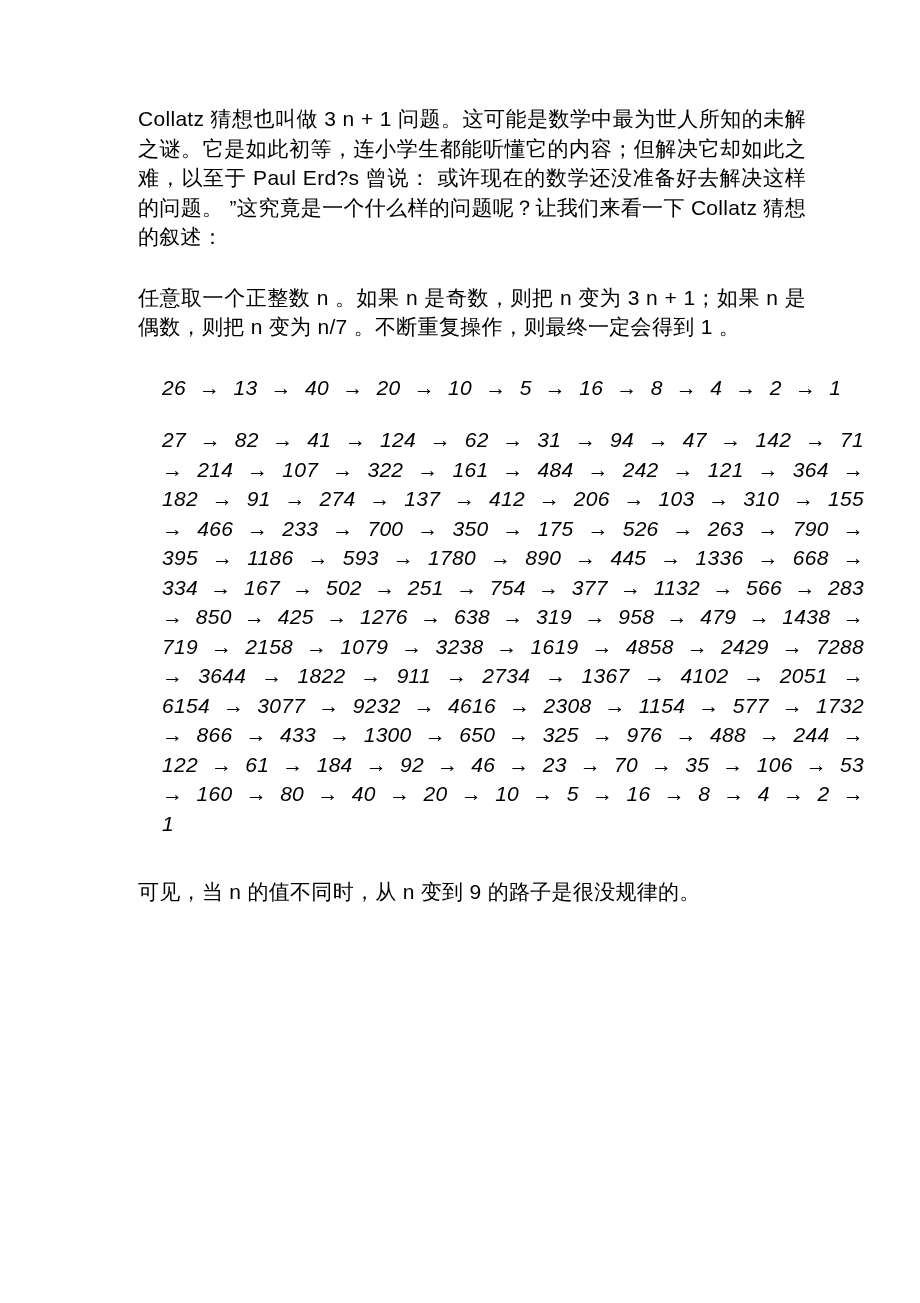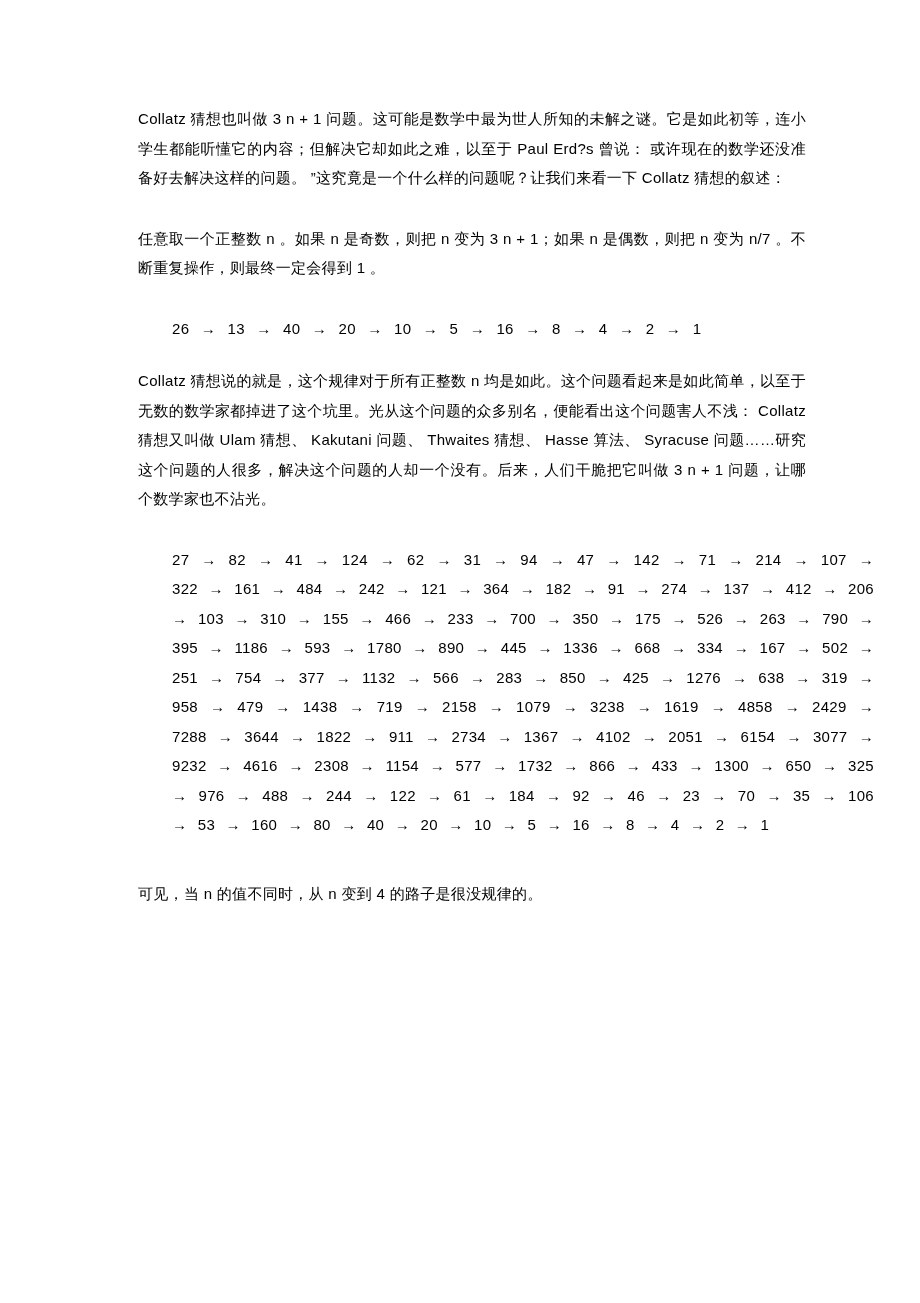--- a/index.html
+++ b/index.html
@@ -5,34 +5,35 @@
   * { box-sizing: border-box; }
   html, body { margin: 0; padding: 0; background: #ffffff; }
   .page {
     position: relative;
     width: 920px;
     height: 1303px;
     margin: 0 auto;
     background: #ffffff;
     color: #000000;
     font-family: "Liberation Sans", "DejaVu Sans", sans-serif;
-    font-size: 15px;
+    font-size: 21px;
     line-height: 29.5px;
     letter-spacing: 0.3px;
     padding: 104px 114px 0 138px;
     overflow: hidden;
   }
   .para {
     margin: 0 0 31px 0;
     text-align: justify;
   }
   .seq {
-    margin-left: 34px;
+    margin-left: 24px;
     width: 702px;
     text-align: justify;
+    font-style: italic;
   }
   .seq26 {
     word-spacing: 7px;
     margin-bottom: 23px;
   }
   .seq27 {
     word-spacing: 6px;
     margin-bottom: 39px;
   }
   .para:last-child { margin-bottom: 0; }
@@ -41,19 +42,18 @@
 <body>
 
 <div class="page">
   <p class="para">Collatz 猜想也叫做 3 n + 1 问题。这可能是数学中最为世人所知的未解之谜。它是如此初等，连小学生都能听懂它的内容；但解决它却如此之难，以至于 Paul Erd?s 曾说： 或许现在的数学还没准备好去解决这样的问题。 ”这究竟是一个什么样的问题呢？让我们来看一下 Collatz 猜想的叙述：</p>
 
   <p class="para">任意取一个正整数 n 。如果 n 是奇数，则把 n 变为 3 n + 1；如果 n 是偶数，则把 n 变为 n/7 。不断重复操作，则最终一定会得到 1 。</p>
 
 
   <p class="para seq seq26">26 → 13 → 40 → 20 → 10 → 5 → 16 → 8 → 4 → 2 → 1</p>
 
-  <p class="para">Collatz 猜想说的就是，这个规律对于所有正整数 n 均是如此。这个问题看起来是如此简单，以至于无数的数学家都掉进了这个坑里。光从这个问题的众多别名，便能看出这个问题害人不浅： Collatz 猜想又叫做 Ulam 猜想、 Kakutani 问题、 Thwaites 猜想、 Hasse 算法、 Syracuse 问题……研究这个问题的人很多，解决这个问题的人却一个没有。后来，人们干脆把它叫做 3 n + 1 问题，让哪个数学家也不沾光。</p>
 
 
   <p class="para seq seq27">27 → 82 → 41 → 124 → 62 → 31 → 94 → 47 → 142 → 71 → 214 → 107 → 322 → 161 → 484 → 242 → 121 → 364 → 182 → 91 → 274 → 137 → 412 → 206 → 103 → 310 → 155 → 466 → 233 → 700 → 350 → 175 → 526 → 263 → 790 → 395 → 1186 → 593 → 1780 → 890 → 445 → 1336 → 668 → 334 → 167 → 502 → 251 → 754 → 377 → 1132 → 566 → 283 → 850 → 425 → 1276 → 638 → 319 → 958 → 479 → 1438 → 719 → 2158 → 1079 → 3238 → 1619 → 4858 → 2429 → 7288 → 3644 → 1822 → 911 → 2734 → 1367 → 4102 → 2051 → 6154 → 3077 → 9232 → 4616 → 2308 → 1154 → 577 → 1732 → 866 → 433 → 1300 → 650 → 325 → 976 → 488 → 244 → 122 → 61 → 184 → 92 → 46 → 23 → 70 → 35 → 106 → 53 → 160 → 80 → 40 → 20 → 10 → 5 → 16 → 8 → 4 → 2 → 1</p>
 
-  <p class="para">可见，当 n 的值不同时，从 n 变到 4 的路子是很没规律的。</p>
+  <p class="para">可见，当 n 的值不同时，从 n 变到 9 的路子是很没规律的。</p>
 </div>
 
 </body></html>

